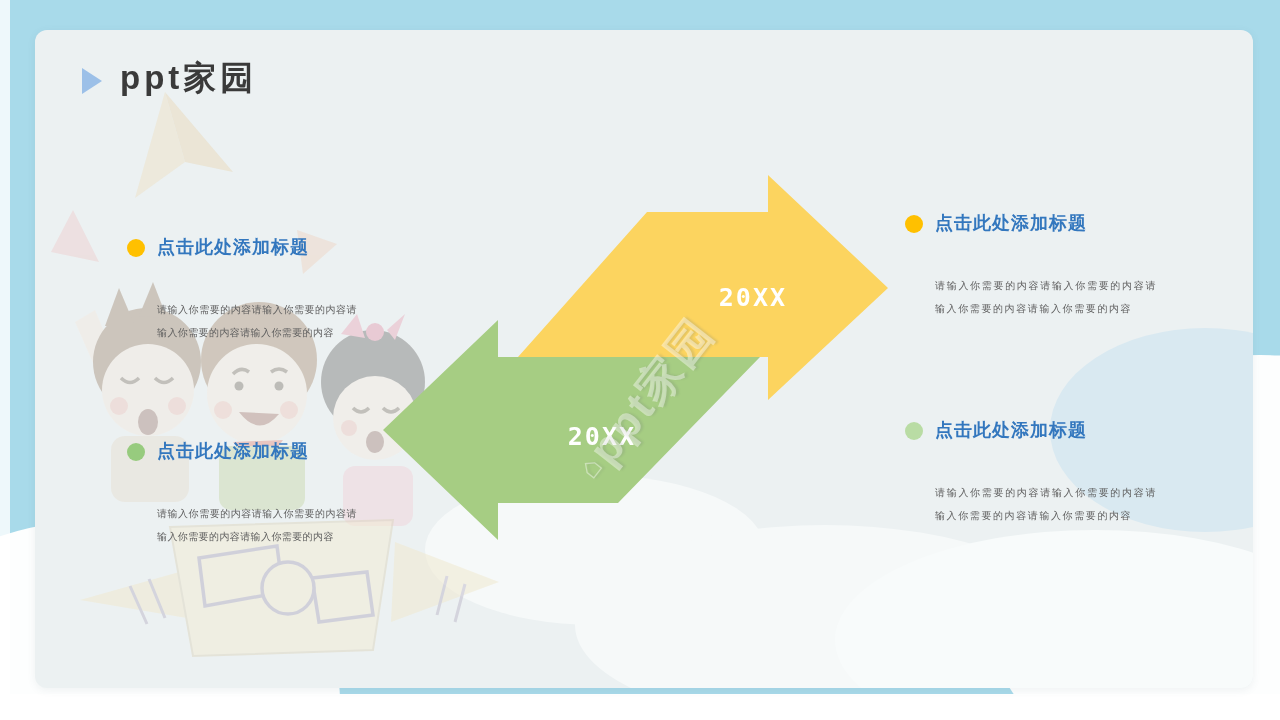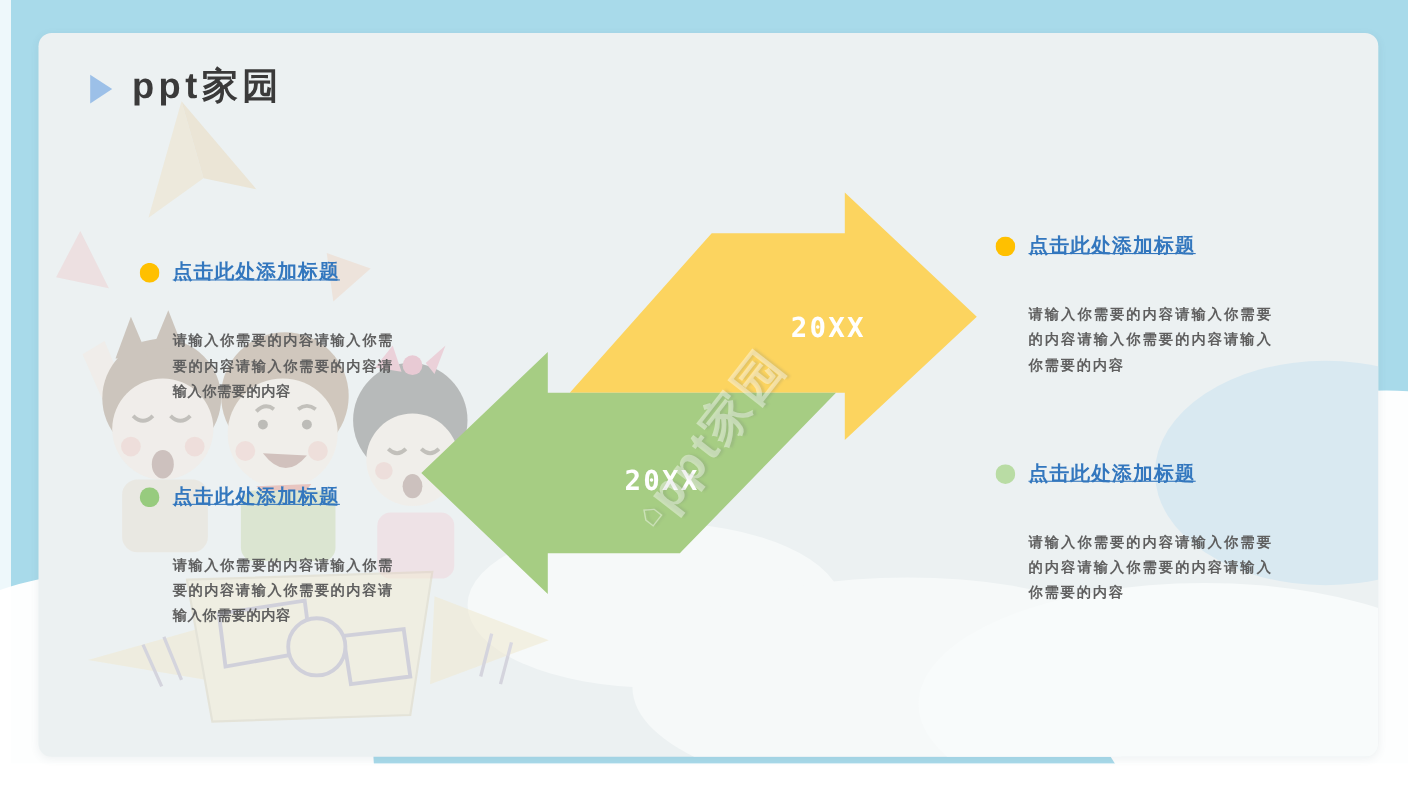--- a/index.html
+++ b/index.html
@@ -23,23 +23,23 @@
   
   .heading{position:absolute;left:47px;top:26px;display:flex;align-items:center;gap:18px;}
   .tri{width:0;height:0;border-top:13px solid transparent;border-bottom:13px solid transparent;
        border-left:20px solid #9CC0E8;margin-top:4px;}
   .heading h1{margin:0;font-size:33px;font-weight:900;color:#3A3A3A;letter-spacing:4px;}
 
   
   .block{position:absolute;}
   .bullet{position:absolute;left:-30px;top:3px;}
   .btitle{font-size:18px;font-weight:800;color:#3377BE;letter-spacing:1px;line-height:22px;
-          margin:0 0 4px 0;white-space:nowrap;text-decoration:underline;}
-  .bbody{font-size:13px;color:#5F5F5F;line-height:23px;text-align:justify;
-         letter-spacing:.4px;font-weight:700;margin-top:40px;}
+          margin:0 0 4px 0;white-space:nowrap;}
+  .bbody{font-size:10px;color:#5F5F5F;line-height:23px;text-align:justify;
+         letter-spacing:.4px;font-weight:400;margin-top:40px;}
   .block.right .bbody{letter-spacing:1.6px;}
 
   
   .year{position:absolute;width:130px;height:28px;text-align:right;color:#FFFFFF;
         font-family:"DejaVu Sans Mono","Liberation Mono",monospace;
         font-size:25px;font-weight:bold;letter-spacing:2px;line-height:28px;}
 
   
   .watermark{position:absolute;left:480px;top:340px;width:260px;text-align:center;
              transform:rotate(-52deg);transform-origin:center;

